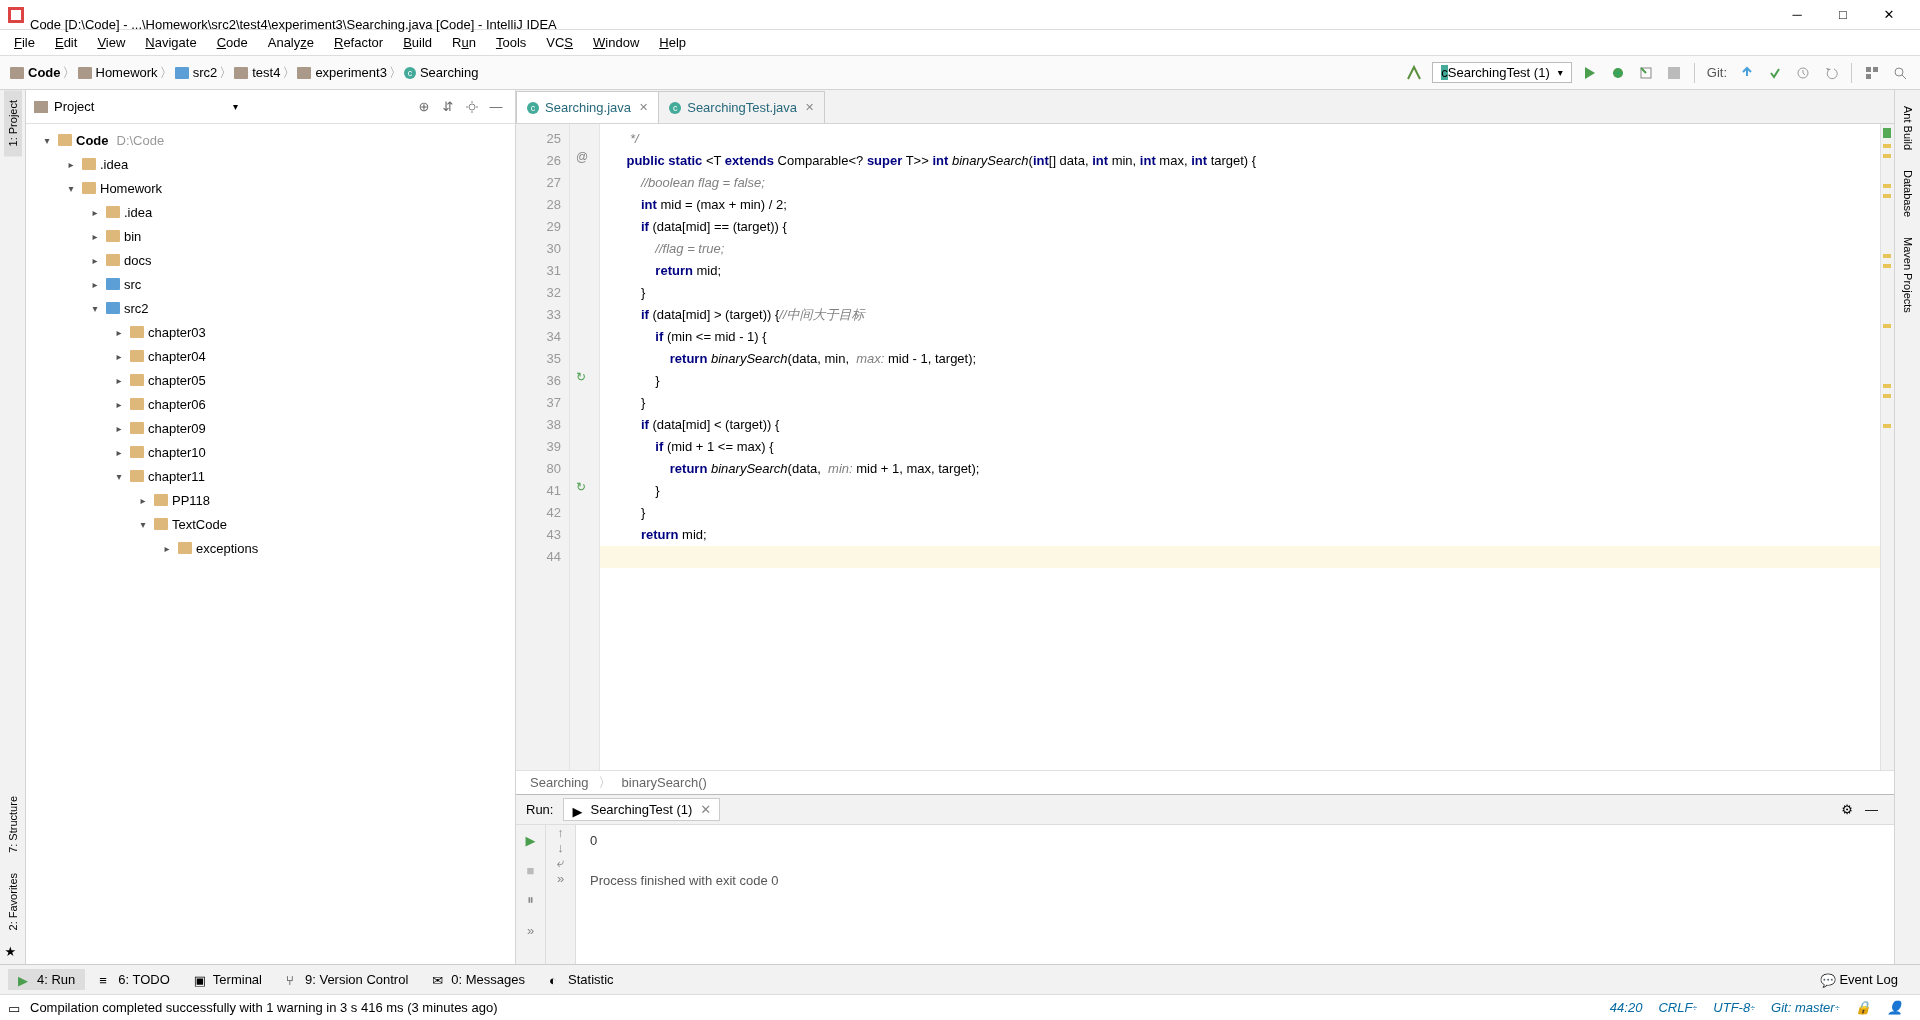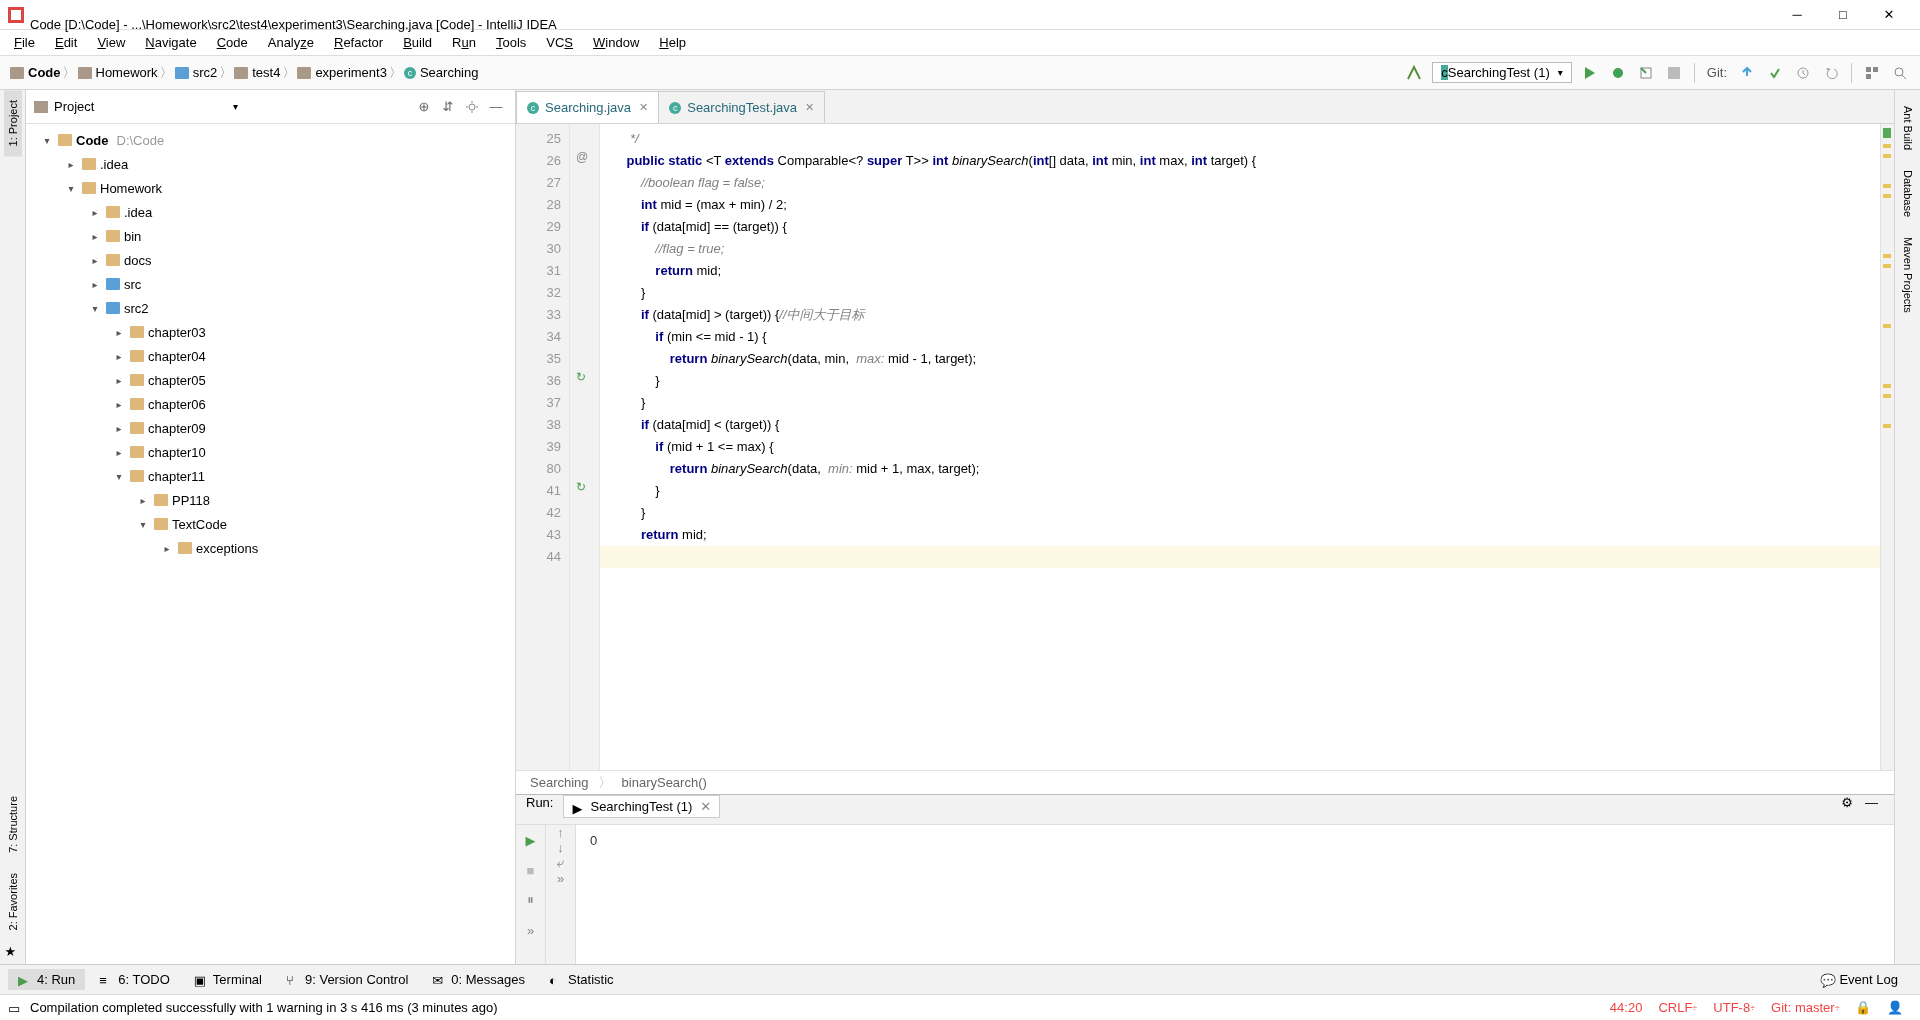--- a/index.html
+++ b/index.html
@@ -57,38 +57,38 @@
 .code .kw { color:#000080; font-weight:bold; }
 .code .com { color:#808080; font-style:italic; }
 .code .param { color:#808080; font-style:italic; }
 .code .hlline { position:absolute; background:#fdf8e3; height:22px; left:0; right:0; z-index:-1; }
 .markstrip { width:14px; background:#f2f2f2; border-left:1px solid #e0e0e0; position:relative; }
 .markstrip .mk { position:absolute; left:2px; width:8px; height:4px; background:#e8c558; }
 .markstrip .mk.green { background:#5a5; height:10px; }
 .breadcrumb2 { height:24px; border-top:1px solid #e0e0e0; display:flex; align-items:center; padding:0 14px; color:#666; background:#fff; }
 .breadcrumb2 .sep { margin:0 10px; color:#aaa; }
 .runpanel { height:170px; border-top:1px solid #bbb; display:flex; flex-direction:column; }
-.runhead { height:30px; display:flex; align-items:flex-start; padding:0 10px; background:#f2f2f2; border-bottom:1px solid #ddd; }
+.runhead { height:30px; display:flex; align-items:center; padding:0 10px; background:#f2f2f2; border-bottom:1px solid #ddd; }
 .runhead .lbl { margin-right:10px; }
 .runhead .rtab { display:flex; align-items:center; padding:3px 8px; background:#fff; border:1px solid #ccc; }
 .runhead .spacer { flex:1; }
 .runbody { flex:1; display:flex; }
 .runctrl { width:30px; background:#f2f2f2; display:flex; flex-direction:column; align-items:center; border-right:1px solid #ddd; }
 .runctrl .cbtn { width:24px; height:24px; display:flex; align-items:center; justify-content:center; margin:3px 0; }
 .runctrl2 { width:30px; background:#f2f2f2; display:flex; flex-direction:column; align-items:center; border-right:1px solid #ddd; }
 .runout { flex:1; padding:6px 14px; font-family:Consolas,monospace; font-size:13px; line-height:20px; color:#333; }
 .runout .exit { color:#555; }
 .bottombar { height:30px; display:flex; align-items:center; padding:0 8px; background:#f2f2f2; border-top:1px solid #ccc; }
 .bottombar .bbtn { display:flex; align-items:center; padding:3px 10px; margin-right:4px; }
 .bottombar .bbtn .bicon { width:14px; height:14px; margin-right:5px; }
 .bottombar .spacer { flex:1; }
 .statusbar { height:26px; display:flex; align-items:center; padding:0 8px; background:#fff; border-top:1px solid #ddd; font-size:12px; }
 .statusbar .sicon { width:14px; height:14px; margin-right:8px; }
 .statusbar .spacer { flex:1; }
-.statusbar .sitem { padding:0 8px; color:#ef4444; display:flex; align-items:center; }
+.statusbar .sitem { padding:0 8px; color:#0369a1; display:flex; align-items:center;font-style:italic; }
 svg { display:block; }
 </style>
 </head>
 <body>
 
 <div class="titlebar">
   <span class="logo">
       <svg width="16" height="16">
         <rect width="16" height="16" fill="#d44"></rect>
         <rect x="3" y="3" width="10" height="10" fill="#fff"></rect>
@@ -412,20 +412,21 @@
         </div>
         <div class="runctrl2">
           <div class="cbtn" style="color:#888">↑</div>
           <div class="cbtn" style="color:#888">↓</div>
           <div class="cbtn" style="color:#888">⤶</div>
           <div class="cbtn" style="color:#888">»</div>
         </div>
         <div class="runout">
           <div>0</div>
           <div style="height:20px"></div>
+          <div class="exit">Process finished with exit code 0</div>
         </div>
       </div>
     </div>
   </div>
 
   <div class="rightstrip">
     <div style="height:6px"></div>
     <div class="striptab">Ant Build</div>
     <div class="striptab">Database</div>
     <div class="striptab">Maven Projects</div>

